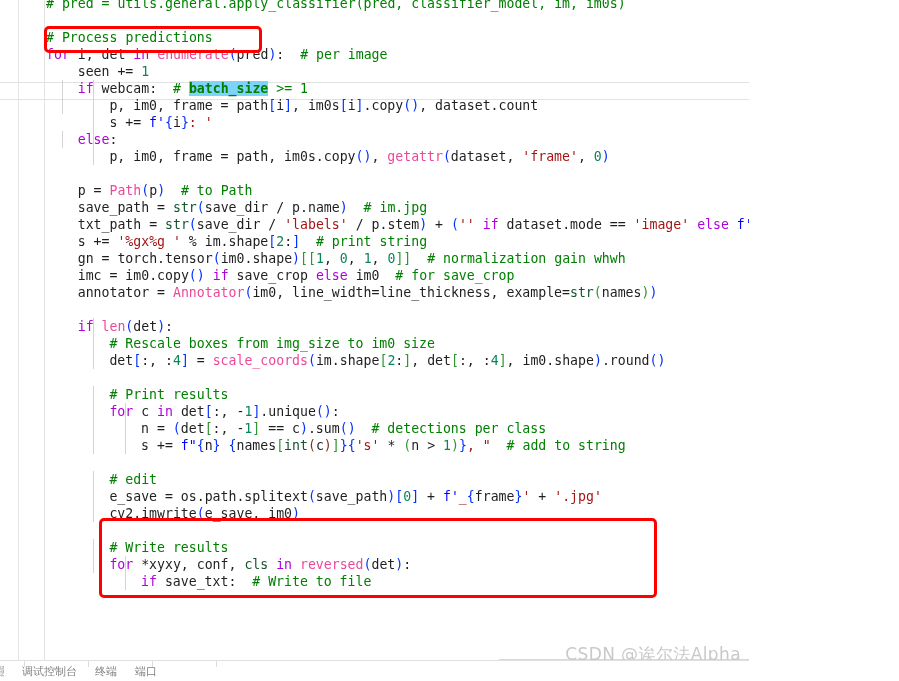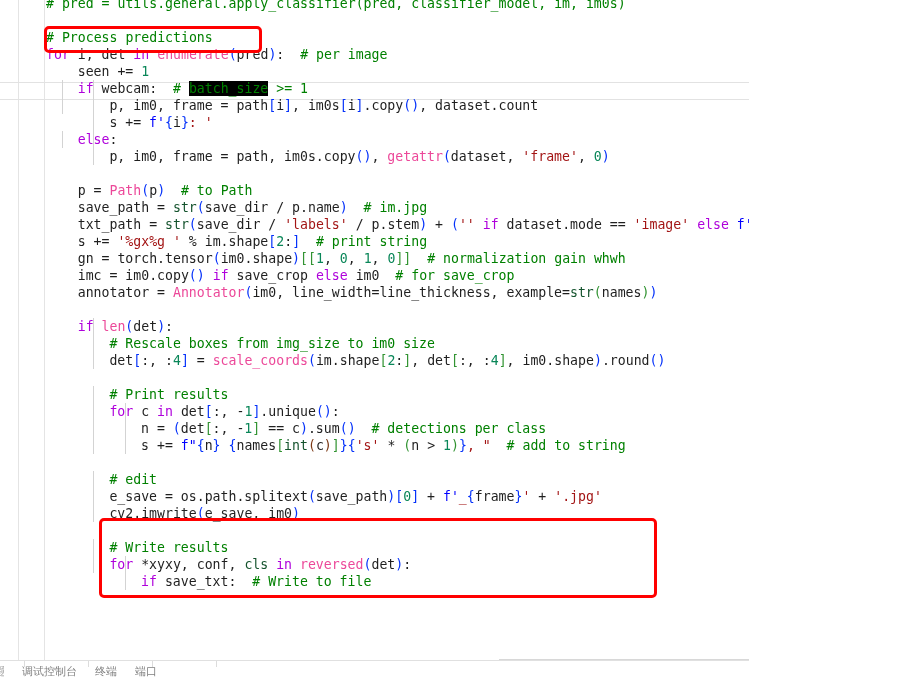--- a/index.html
+++ b/index.html
@@ -72,21 +72,21 @@
   .kw { color: #af00db; }              
   .fn { color: #ec4899; }              
   .bi { color: #14532d; }              
   .st { color: #a31515; }              
   .nu { color: #098658; }              
   .pl { color: #1f1f1f; }              
   .br { color: #0431fa; }              
   .br2{ color: #319331; }              
   .br3{ color: #7b3814; }
   .fs { color: #0000ff; }              
-  .sel{ background: #000000; }         
+  .sel{ background: #7dd3fc; font-weight: bold; }         
 
   
   .redbox {
     position: absolute;
     border: 3px solid #ff0000;
     border-radius: 5px;
     pointer-events: none;
     background: transparent;
   }
 
@@ -162,20 +162,21 @@
 
     <div id="code" style="top: -5px;"><div class="line" style="padding-left: 46px;"><span class="c"># pred = utils.general.apply_classifier(pred, classifier_model, im, im0s)</span></div><div class="line" style="padding-left: 46px;">&nbsp;</div><div class="line" style="padding-left: 46px;"><span class="c"># Process predictions</span></div><div class="line" style="padding-left: 46px;"><span class="kw">for</span><span class="pl"> i, det </span><span class="kw">in</span><span class="fn"> enumerate</span><span class="br">(</span><span class="pl">pred</span><span class="br">)</span><span class="pl">:  </span><span class="c"># per image</span></div><div class="line" style="padding-left: 77.7px;"><span class="pl">seen += </span><span class="nu">1</span></div><div class="line" style="padding-left: 77.7px;"><span class="kw">if</span><span class="pl"> webcam:  </span><span class="c"># </span><span class="c sel">batch_size</span><span class="c"> &gt;= 1</span></div><div class="line" style="padding-left: 109.4px;"><span class="pl">p, im0, frame = path</span><span class="br">[</span><span class="pl">i</span><span class="br">]</span><span class="pl">, im0s</span><span class="br">[</span><span class="pl">i</span><span class="br">]</span><span class="pl">.copy</span><span class="br">()</span><span class="pl">, dataset.count</span></div><div class="line" style="padding-left: 109.4px;"><span class="pl">s += </span><span class="fs">f'</span><span class="br">{</span><span class="pl">i</span><span class="br">}</span><span class="st">: '</span></div><div class="line" style="padding-left: 77.7px;"><span class="kw">else</span><span class="pl">:</span></div><div class="line" style="padding-left: 109.4px;"><span class="pl">p, im0, frame = path, im0s.copy</span><span class="br">()</span><span class="pl">, </span><span class="fn">getattr</span><span class="br">(</span><span class="pl">dataset, </span><span class="st">'frame'</span><span class="pl">, </span><span class="nu">0</span><span class="br">)</span></div><div class="line" style="padding-left: 46px;">&nbsp;</div><div class="line" style="padding-left: 77.7px;"><span class="pl">p = </span><span class="fn">Path</span><span class="br">(</span><span class="pl">p</span><span class="br">)</span><span class="pl">  </span><span class="c"># to Path</span></div><div class="line" style="padding-left: 77.7px;"><span class="pl">save_path = </span><span class="bi">str</span><span class="br">(</span><span class="pl">save_dir / p.name</span><span class="br">)</span><span class="pl">  </span><span class="c"># im.jpg</span></div><div class="line" style="padding-left: 77.7px;"><span class="pl">txt_path = </span><span class="bi">str</span><span class="br">(</span><span class="pl">save_dir / </span><span class="st">'labels'</span><span class="pl"> / p.stem</span><span class="br">)</span><span class="pl"> + </span><span class="br">(</span><span class="st">''</span><span class="pl"> </span><span class="kw">if</span><span class="pl"> dataset.mode == </span><span class="st">'image'</span><span class="pl"> </span><span class="kw">else</span><span class="pl"> </span><span class="fs">f'</span><span class="st">_</span><span class="br">{</span><span class="pl">frame</span><span class="br">}</span><span class="st">'</span><span class="br">)</span></div><div class="line" style="padding-left: 77.7px;"><span class="pl">s += </span><span class="st">'%gx%g '</span><span class="pl"> % im.shape</span><span class="br">[</span><span class="nu">2</span><span class="pl">:</span><span class="br">]</span><span class="pl">  </span><span class="c"># print string</span></div><div class="line" style="padding-left: 77.7px;"><span class="pl">gn = torch.tensor</span><span class="br">(</span><span class="pl">im0.shape</span><span class="br">)</span><span class="br2">[[</span><span class="nu">1</span><span class="pl">, </span><span class="nu">0</span><span class="pl">, </span><span class="nu">1</span><span class="pl">, </span><span class="nu">0</span><span class="br2">]]</span><span class="pl">  </span><span class="c"># normalization gain whwh</span></div><div class="line" style="padding-left: 77.7px;"><span class="pl">imc = im0.copy</span><span class="br">()</span><span class="pl"> </span><span class="kw">if</span><span class="pl"> save_crop </span><span class="kw">else</span><span class="pl"> im0  </span><span class="c"># for save_crop</span></div><div class="line" style="padding-left: 77.7px;"><span class="pl">annotator = </span><span class="fn">Annotator</span><span class="br">(</span><span class="pl">im0, line_width=line_thickness, example=</span><span class="bi">str</span><span class="br2">(</span><span class="pl">names</span><span class="br2">)</span><span class="br">)</span></div><div class="line" style="padding-left: 46px;">&nbsp;</div><div class="line" style="padding-left: 77.7px;"><span class="kw">if</span><span class="pl"> </span><span class="fn">len</span><span class="br">(</span><span class="pl">det</span><span class="br">)</span><span class="pl">:</span></div><div class="line" style="padding-left: 109.4px;"><span class="c"># Rescale boxes from img_size to im0 size</span></div><div class="line" style="padding-left: 109.4px;"><span class="pl">det</span><span class="br">[</span><span class="pl">:, :</span><span class="nu">4</span><span class="br">]</span><span class="pl"> = </span><span class="fn">scale_coords</span><span class="br">(</span><span class="pl">im.shape</span><span class="br2">[</span><span class="nu">2</span><span class="pl">:</span><span class="br2">]</span><span class="pl">, det</span><span class="br2">[</span><span class="pl">:, :</span><span class="nu">4</span><span class="br2">]</span><span class="pl">, im0.shape</span><span class="br">)</span><span class="pl">.round</span><span class="br">()</span></div><div class="line" style="padding-left: 46px;">&nbsp;</div><div class="line" style="padding-left: 109.4px;"><span class="c"># Print results</span></div><div class="line" style="padding-left: 109.4px;"><span class="kw">for</span><span class="pl"> c </span><span class="kw">in</span><span class="pl"> det</span><span class="br">[</span><span class="pl">:, -</span><span class="nu">1</span><span class="br">]</span><span class="pl">.unique</span><span class="br">()</span><span class="pl">:</span></div><div class="line" style="padding-left: 141.1px;"><span class="pl">n = </span><span class="br">(</span><span class="pl">det</span><span class="br2">[</span><span class="pl">:, -</span><span class="nu">1</span><span class="br2">]</span><span class="pl"> == c</span><span class="br">)</span><span class="pl">.sum</span><span class="br">()</span><span class="pl">  </span><span class="c"># detections per class</span></div><div class="line" style="padding-left: 141.1px;"><span class="pl">s += </span><span class="fs">f"</span><span class="br">{</span><span class="pl">n</span><span class="br">}</span><span class="st"> </span><span class="br">{</span><span class="pl">names</span><span class="br2">[</span><span class="bi">int</span><span class="br3">(</span><span class="pl">c</span><span class="br3">)</span><span class="br2">]</span><span class="br">}{</span><span class="st">'s'</span><span class="pl"> * </span><span class="br2">(</span><span class="pl">n &gt; </span><span class="nu">1</span><span class="br2">)</span><span class="br">}</span><span class="st">, "</span><span class="pl">  </span><span class="c"># add to string</span></div><div class="line" style="padding-left: 46px;">&nbsp;</div><div class="line" style="padding-left: 109.4px;"><span class="c"># edit</span></div><div class="line" style="padding-left: 109.4px;"><span class="pl">e_save = os.path.splitext</span><span class="br">(</span><span class="pl">save_path</span><span class="br">)</span><span class="br">[</span><span class="nu">0</span><span class="br">]</span><span class="pl"> + </span><span class="fs">f'</span><span class="st">_</span><span class="br">{</span><span class="pl">frame</span><span class="br">}</span><span class="st">'</span><span class="pl"> + </span><span class="st">'.jpg'</span></div><div class="line" style="padding-left: 109.4px;"><span class="pl">cv2.imwrite</span><span class="br">(</span><span class="pl">e_save, im0</span><span class="br">)</span></div><div class="line" style="padding-left: 46px;">&nbsp;</div><div class="line" style="padding-left: 109.4px;"><span class="c"># Write results</span></div><div class="line" style="padding-left: 109.4px;"><span class="kw">for</span><span class="pl"> *xyxy, conf, </span><span class="bi">cls</span><span class="pl"> </span><span class="kw">in</span><span class="fn"> reversed</span><span class="br">(</span><span class="pl">det</span><span class="br">)</span><span class="pl">:</span></div><div class="line" style="padding-left: 141.1px;"><span class="kw">if</span><span class="pl"> save_txt:  </span><span class="c"># Write to file</span></div><div class="iguide" style="left: 61.7px; top: 85px; height: 34px;"></div><div class="iguide" style="left: 61.7px; top: 136px; height: 17px;"></div><div class="iguide" style="left: 93.4px; top: 85px; height: 51px;"></div><div class="iguide" style="left: 93.4px; top: 136px; height: 34px;"></div><div class="iguide" style="left: 93.4px; top: 323px; height: 51px;"></div><div class="iguide" style="left: 93.4px; top: 391px; height: 68px;"></div><div class="iguide" style="left: 93.4px; top: 476px; height: 51px;"></div><div class="iguide" style="left: 93.4px; top: 544px; height: 34px;"></div><div class="iguide" style="left: 125.1px; top: 408px; height: 51px;"></div><div class="iguide" style="left: 125.1px; top: 561px; height: 34px;"></div></div>
 
     <div class="redbox" style="left:44px;top:26px;width:218px;height:27px;"></div>
     <div class="redbox" style="left:99px;top:518px;width:558px;height:80px;"></div>
 
     <div id="edge-shadow"></div>
   </div>
 
   <div id="watermark-rule"></div>
+  <div id="watermark">CSDN @诶尔法Alpha</div>
 
   <div id="panel">
     <div class="ptick" style="left:24px;"></div>
     <div class="ptick" style="left:88px;"></div>
     <div class="ptick" style="left:152px;"></div>
     <div class="ptick" style="left:216px;"></div>
     <div id="panel-tabs">
         <span class="ptab first" style="margin-left: -6px; width: 8px; overflow: hidden;">题</span>
         <span class="ptab">调试控制台</span>
         <span class="ptab">终端</span>

